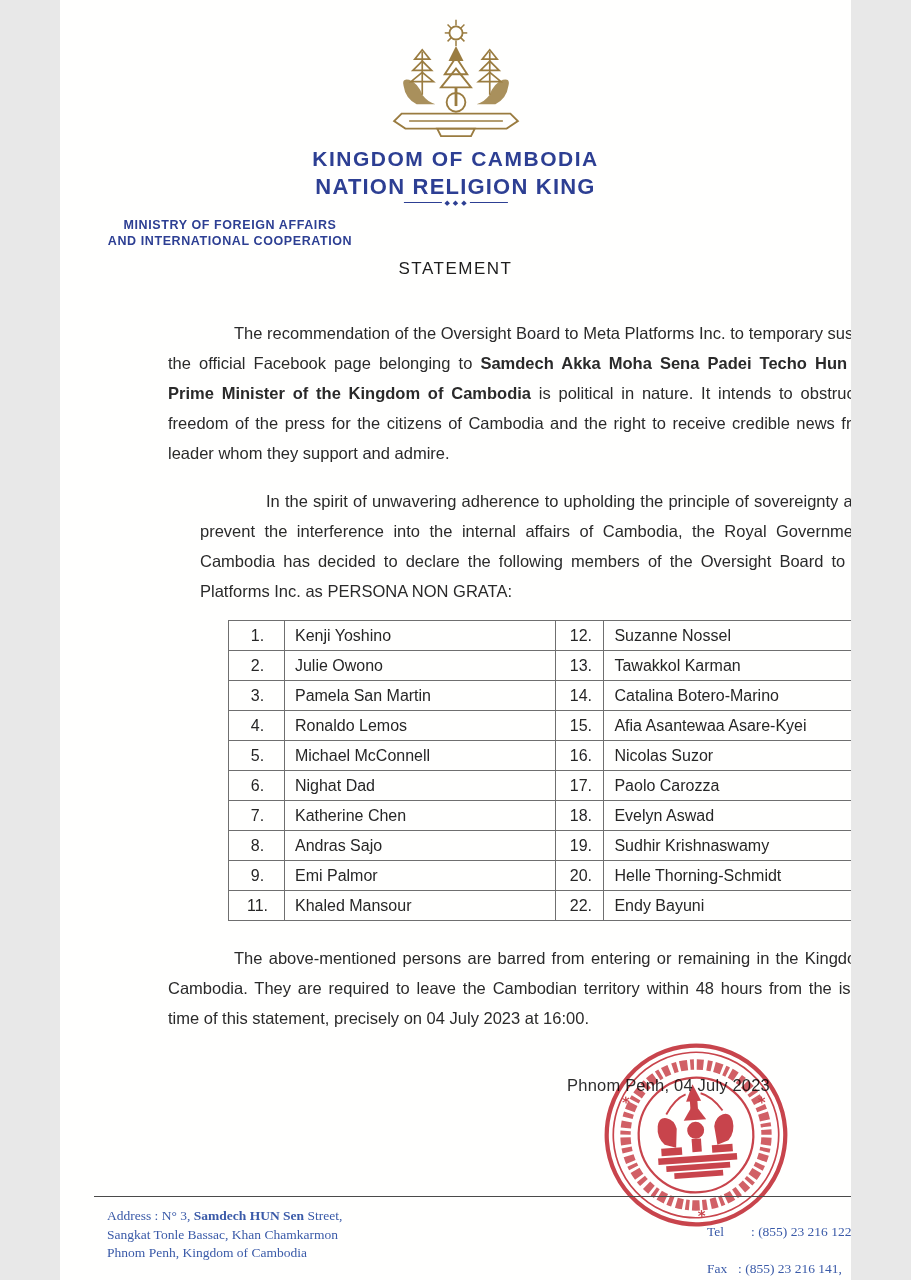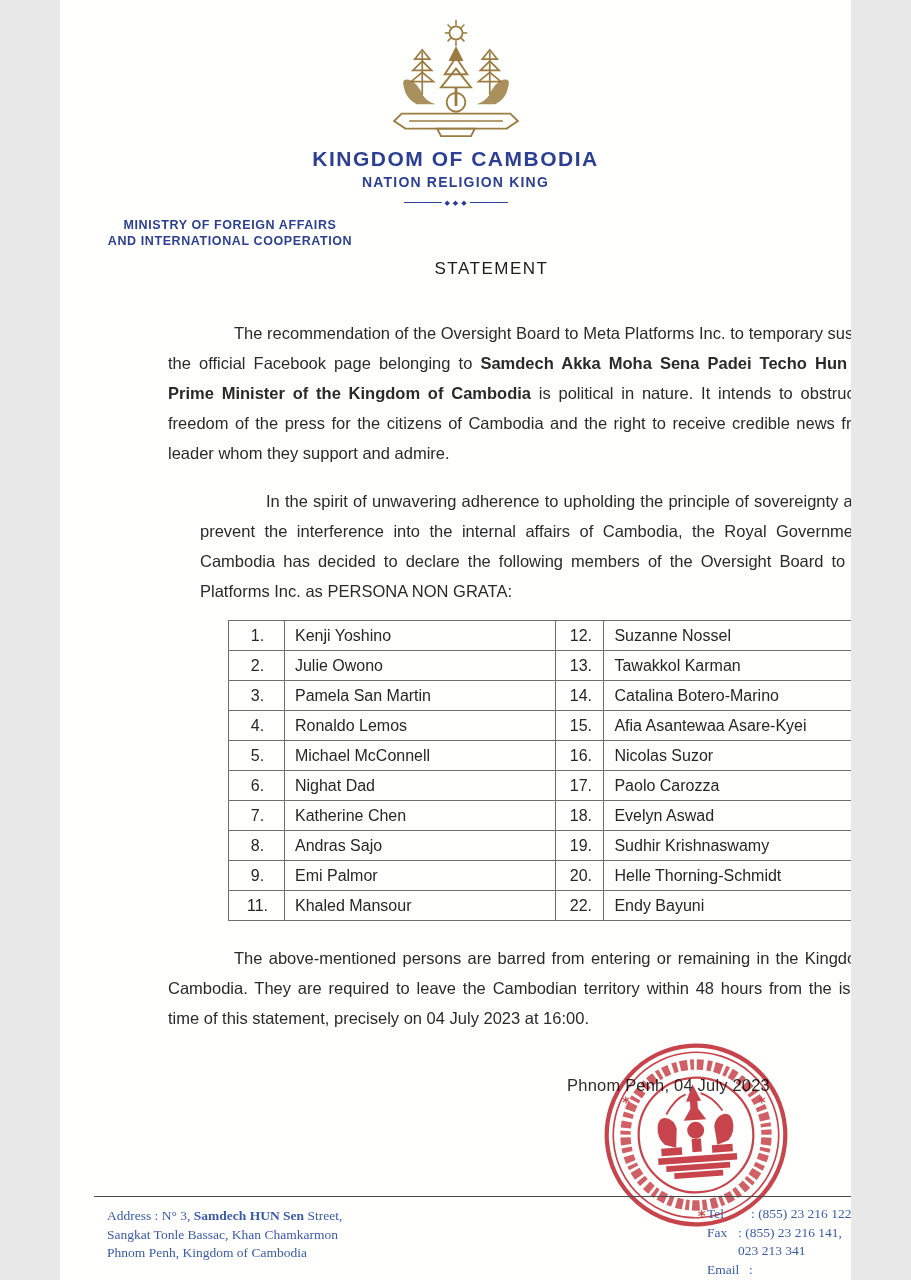--- a/index.html
+++ b/index.html
@@ -22,36 +22,36 @@
     overflow:hidden;
   }
   
   .gold-emblem{position:absolute;left:50%;top:12px;transform:translateX(-50%);color:var(--emblem-gold);}
   .kingdom-title{
     position:absolute;top:147px;left:0;width:100%;text-align:center;
     color:var(--header-blue);font-weight:bold;font-size:21px;letter-spacing:1.5px;
   }
   .motto{
     position:absolute;top:174px;left:0;width:100%;text-align:center;
-    color:var(--header-blue);font-weight:bold;font-size:14px;letter-spacing:1.2px;
+    color:var(--header-blue);font-weight:bold;font-size:22px;letter-spacing:1.2px;
   }
   .ornament{
     position:absolute;top:199px;left:50%;transform:translateX(-50%);
     display:flex;align-items:center;gap:3px;color:var(--header-blue);
   }
   .ornament .bar{width:38px;height:1.5px;background:var(--header-blue);}
   .ornament .gem{font-size:7px;line-height:7px;}
   .ministry{
     position:absolute;left:40px;top:217px;width:260px;text-align:center;
     color:var(--header-blue);font-weight:bold;font-size:12.5px;letter-spacing:.6px;line-height:16px;
   }
   
   .statement-title{
     position:absolute;top:259px;left:0;width:100%;text-align:center;
-    font-size:17px;letter-spacing:1.5px;color:#1d1d1d;margin-left:36px;
+    font-size:17px;letter-spacing:1.5px;color:#1d1d1d;
   }
   .content{position:absolute;left:108px;top:318px;width:722px;}
   .content p{
     font-size:16.5px;line-height:30px;text-align:justify;
     text-indent:66px;color:var(--body-text);
   }
   .content p + p{margin-top:18px;margin-left:32px;}
   b.inline-bold{font-weight:bold;}
   
   table.persons{
@@ -87,21 +87,21 @@
   .footer-left{
     position:absolute;left:47px;top:1207px;
     font-family:"Liberation Serif",serif;font-size:13.5px;line-height:18.5px;
     color:var(--footer-blue);
   }
   .footer-right{
     position:absolute;left:647px;top:1205px;
     font-family:"Liberation Serif",serif;font-size:13.5px;line-height:18.5px;
     color:var(--footer-blue);
   }
-  .footer-right .row{display:flex;}
+  .footer-right .row{display:flex;margin-top:18px;}
   .footer-right .lbl{width:44px;}
 </style>
 </head>
 <body>
 
 <div class="page">
 
   <div class="gold-emblem">
     <svg width="150" height="130" viewBox="0 0 160 138" fill="none" stroke="currentColor" stroke-width="2">
 

